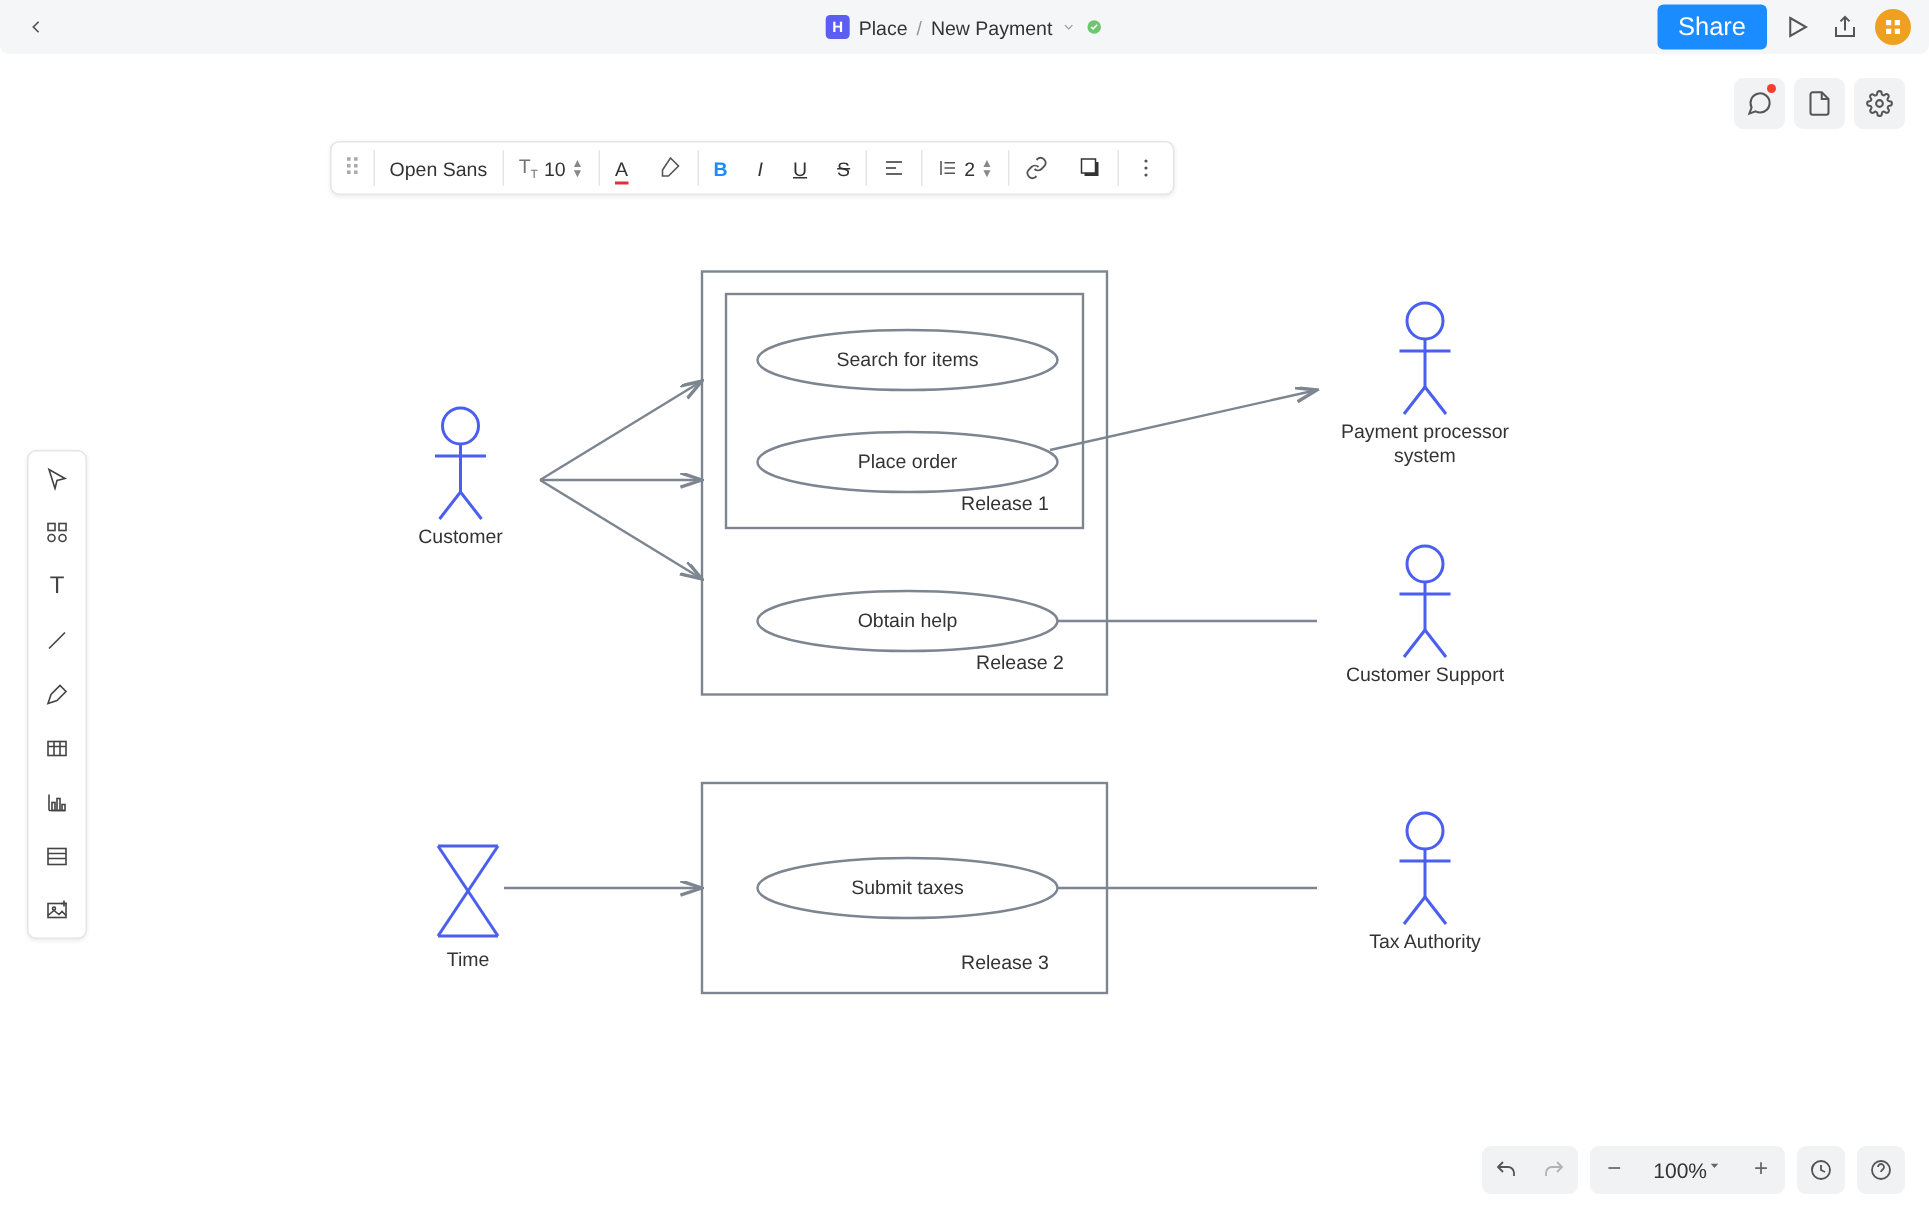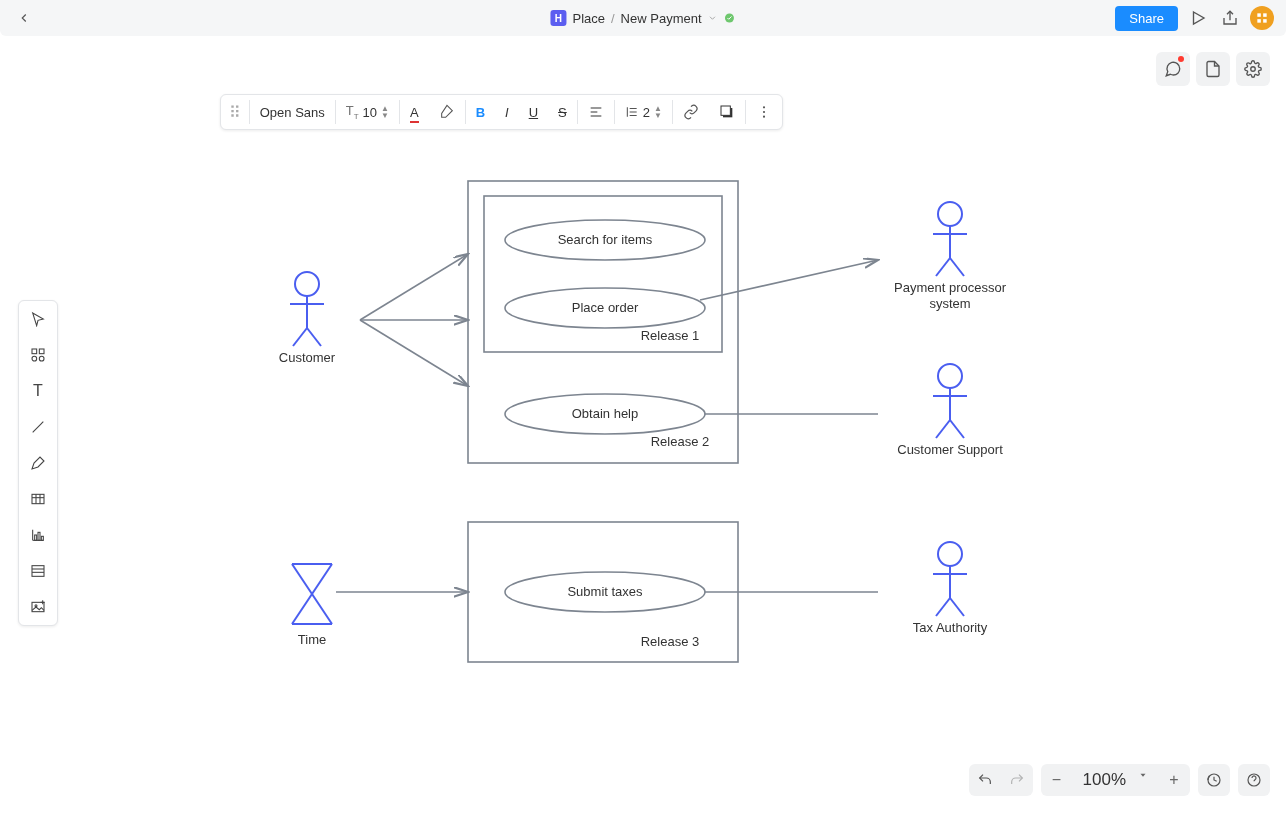--- a/index.html
+++ b/index.html
@@ -6,21 +6,21 @@
   body { font-family: -apple-system, BlinkMacSystemFont, "Segoe UI", Arial, sans-serif; background: #fff; color: #333; width: 1286px; height: 816px; overflow: hidden; position: relative; }
   
   
   .topbar { height: 36px; background: #f5f6f7; display: flex; align-items: center; padding: 0 12px; justify-content: space-between; border-radius: 0 0 6px 6px; }
   .topbar-left { display: flex; align-items: center; gap: 8px; }
   .back-btn { width: 24px; height: 24px; display: flex; align-items: center; justify-content: center; cursor: pointer; }
   .breadcrumb { display: flex; align-items: center; gap: 6px; position: absolute; left: 50%; transform: translateX(-50%); font-size: 13px; }
   .h-icon { width: 16px; height: 16px; background: #5b5ef0; border-radius: 3px; display: inline-flex; align-items: center; justify-content: center; color: #fff; font-weight: bold; font-size: 10px; }
   .breadcrumb .sep { color: #999; }
   .topbar-right { display: flex; align-items: center; gap: 8px; }
-  .share-btn { background: #1a8cff; color: #fff; padding: 5px 14px; border-radius: 4px; font-size: 13px; cursor: pointer; border: none; text-align: right; }
+  .share-btn { background: #1a8cff; color: #fff; padding: 5px 14px; border-radius: 4px; font-size: 17px; cursor: pointer; border: none; text-align: right; }
   .icon-btn { width: 24px; height: 24px; display: flex; align-items: center; justify-content: center; cursor: pointer; color: #555; }
   .avatar { width: 24px; height: 24px; border-radius: 50%; background: #f0a020; display: flex; align-items: center; justify-content: center; }
 
   
   .right-toolbar { position: absolute; top: 52px; right: 16px; display: flex; gap: 6px; }
   .rt-btn { width: 34px; height: 34px; background: #f1f2f3; border-radius: 6px; display: flex; align-items: center; justify-content: center; cursor: pointer; position: relative; }
   .notif-dot { position: absolute; top: 4px; right: 6px; width: 6px; height: 6px; background: #ff3b30; border-radius: 50%; }
 
   
   .text-toolbar { position: absolute; top: 94px; left: 220px; display: flex; align-items: center; background: #fff; border: 1px solid #e3e5e8; border-radius: 6px; height: 36px; box-shadow: 0 1px 3px rgba(0,0,0,0.08); }
@@ -36,21 +36,21 @@
   .left-tools { position: absolute; top: 300px; left: 18px; width: 40px; background: #fff; border: 1px solid #e3e5e8; border-radius: 6px; display: flex; flex-direction: column; box-shadow: 0 1px 3px rgba(0,0,0,0.08); }
   .lt-btn { height: 36px; display: flex; align-items: center; justify-content: center; cursor: pointer; color: #444; }
 
   
   .canvas { position: absolute; top: 36px; left: 0; right: 0; bottom: 0; }
 
   
   .bottom-bar { position: absolute; bottom: 20px; right: 16px; display: flex; align-items: center; gap: 8px; }
   .bb-btn { width: 32px; height: 32px; background: #f1f2f3; border-radius: 6px; display: flex; align-items: center; justify-content: center; cursor: pointer; color: #666; }
   .bb-group { display: flex; align-items: center; background: #f1f2f3; border-radius: 6px; height: 32px; }
-  .bb-zoom-val { padding: 0 10px; font-size: 17px; display: flex; gap: 12px; }
+  .bb-zoom-val { padding: 0 10px; font-size: 14px; display: flex; gap: 0; }
 
   svg text { font-family: -apple-system, BlinkMacSystemFont, "Segoe UI", Arial, sans-serif; fill: #333; }
 </style>
 </head>
 <body>
 
 <div class="topbar">
   <div class="topbar-left">
     <div class="back-btn">
       <svg width="14" height="14" viewBox="0 0 24 24" fill="none" stroke="#555" stroke-width="2">

